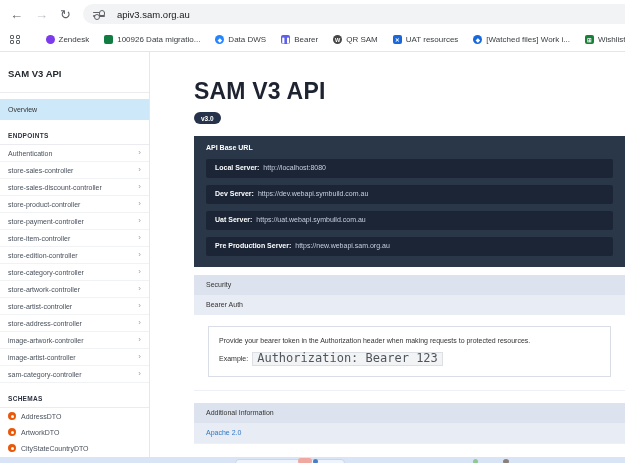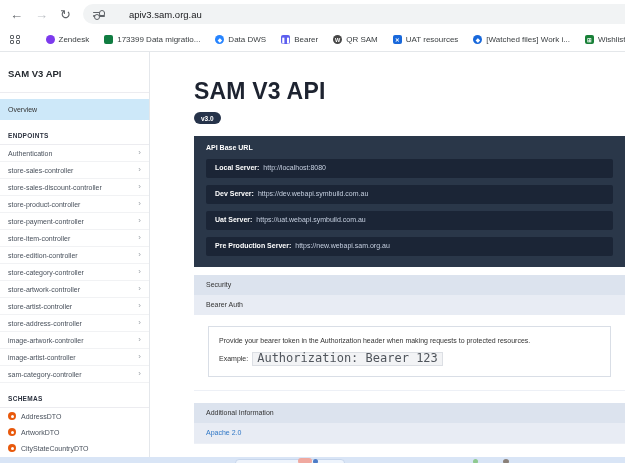--- a/index.html
+++ b/index.html
@@ -3,21 +3,21 @@
 <meta charset="utf-8">
 <style>
   * { box-sizing: border-box; margin: 0; padding: 0; }
   html,body { width:625px; height:463px; overflow:hidden; }
   body { font-family:"Liberation Sans", sans-serif; background:#fff; color:#202124; }
 
   
   .chrome-row { height:28px; display:flex; align-items:center; gap:12px; padding:0 0 0 10px; background:#fff; }
   .nav-btn { font-size:13px; color:#5f6368; line-height:1; cursor:default; }
   .nav-btn.disabled { color:#bdc1c6; }
-  .addr-pill { flex:1; height:20px; background:#f1f3f4; border-radius:10px 0 0 10px; display:flex; align-items:center; gap:24px; padding:0 10px; }
+  .addr-pill { flex:1; height:20px; background:#f1f3f4; border-radius:10px 0 0 10px; display:flex; align-items:center; gap:12px; padding:0 10px; }
   .tune-ic { display:inline-flex; flex-direction:column; gap:2px; width:12px; }
   .tune-ic i { display:block; height:1.5px; background:#5f6368; border-radius:1px; position:relative; }
   .tune-ic i::after { content:""; position:absolute; top:-1.5px; width:4.5px; height:4.5px; border-radius:50%; background:#f1f3f4; border:1.5px solid #5f6368; }
   .tune-ic i:nth-child(1)::after { left:6px; }
   .tune-ic i:nth-child(2)::after { left:1px; }
   .addr-url { font-size:9.5px; color:#202124; }
 
   .bookmarks-row { height:24px; display:flex; align-items:center; gap:15px; padding:0 6px 0 10px; border-bottom:1px solid #e4e7ea; white-space:nowrap; overflow:hidden; }
   .apps-grid { display:grid; grid-template-columns:4px 4px; grid-gap:1.5px; margin-right:-4px; }
   .apps-grid i { width:4px; height:4px; border:1.1px solid #5f6368; border-radius:1px; }
@@ -96,21 +96,21 @@
       <i></i>
       <i></i>
     </span>
   <span class="bm-divider"></span>
   <span class="bm">
     <span class="bm-ic ic-round c-zendesk"></span>
     <span>Zendesk</span>
   </span>
   <span class="bm">
     <span class="bm-ic ic-sq c-excel"></span>
-    <span>173399 Data migratio...</span>
+    <span>100926 Data migratio...</span>
   </span>
   <span class="bm">
     <span class="bm-ic ic-round c-jira">◆</span>
     <span>Data DWS</span>
   </span>
   <span class="bm">
     <span class="bm-ic ic-sq c-trello">❚❚</span>
     <span>Bearer</span>
   </span>
   <span class="bm">

